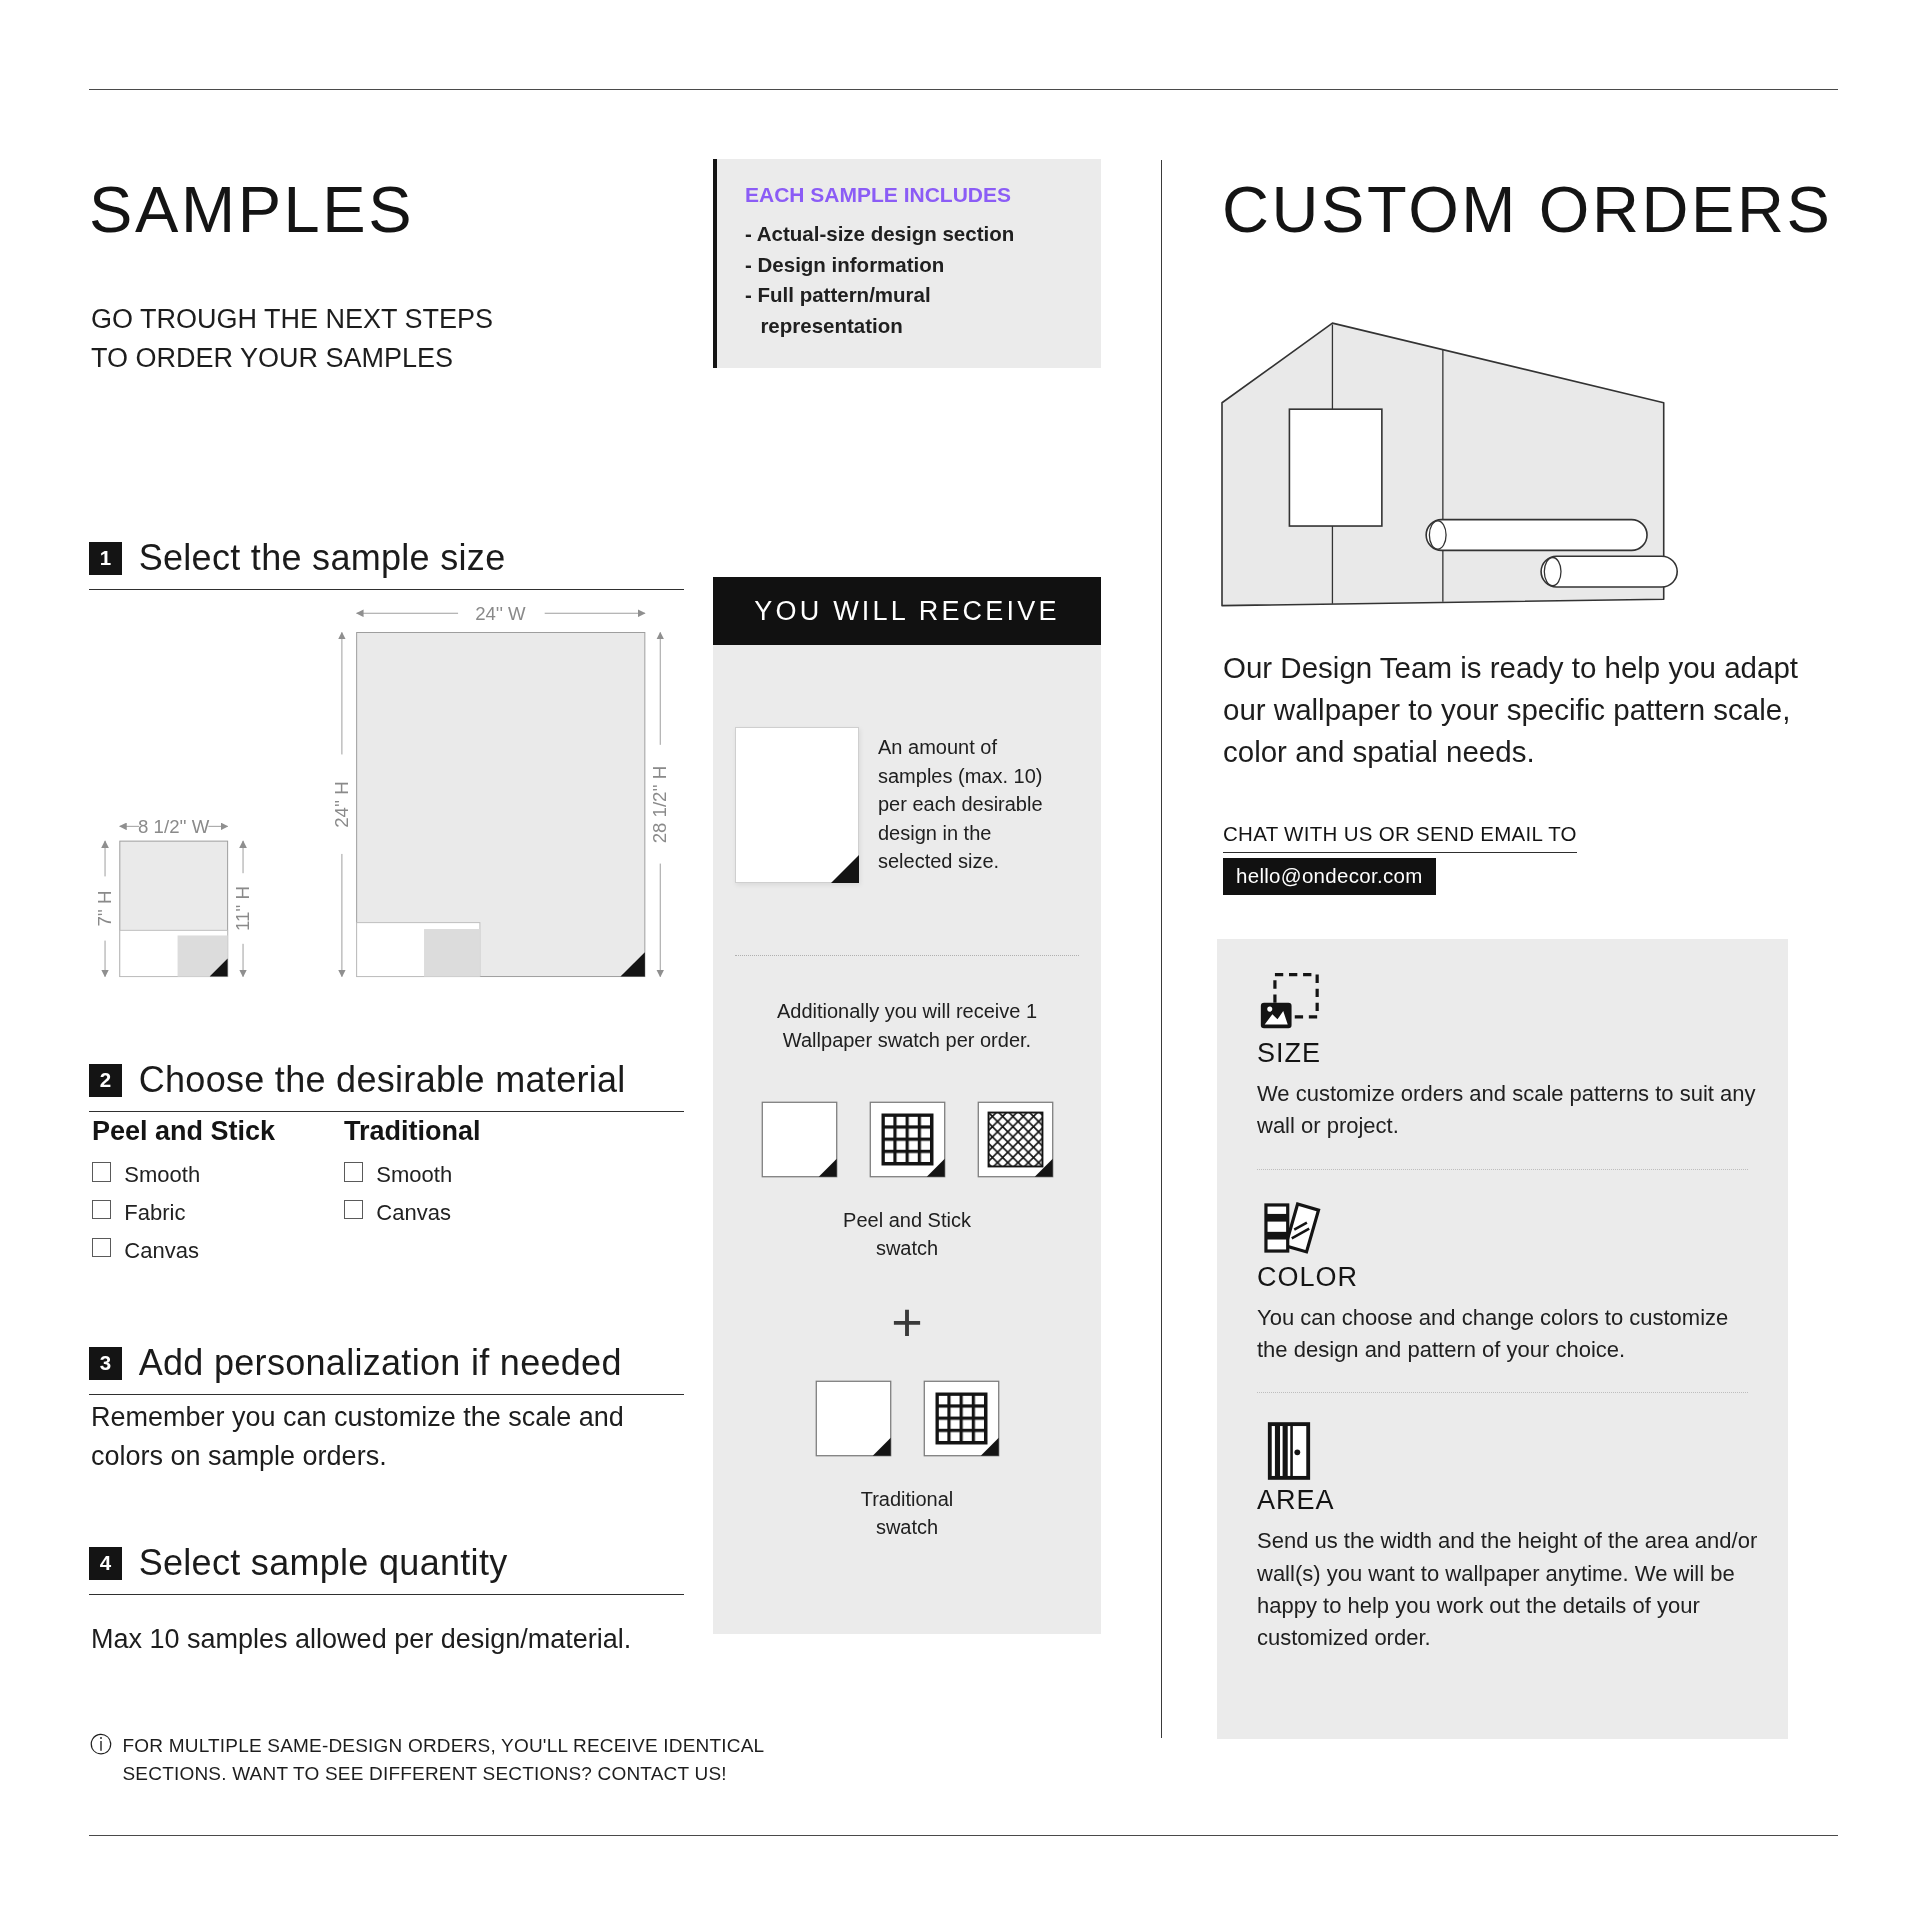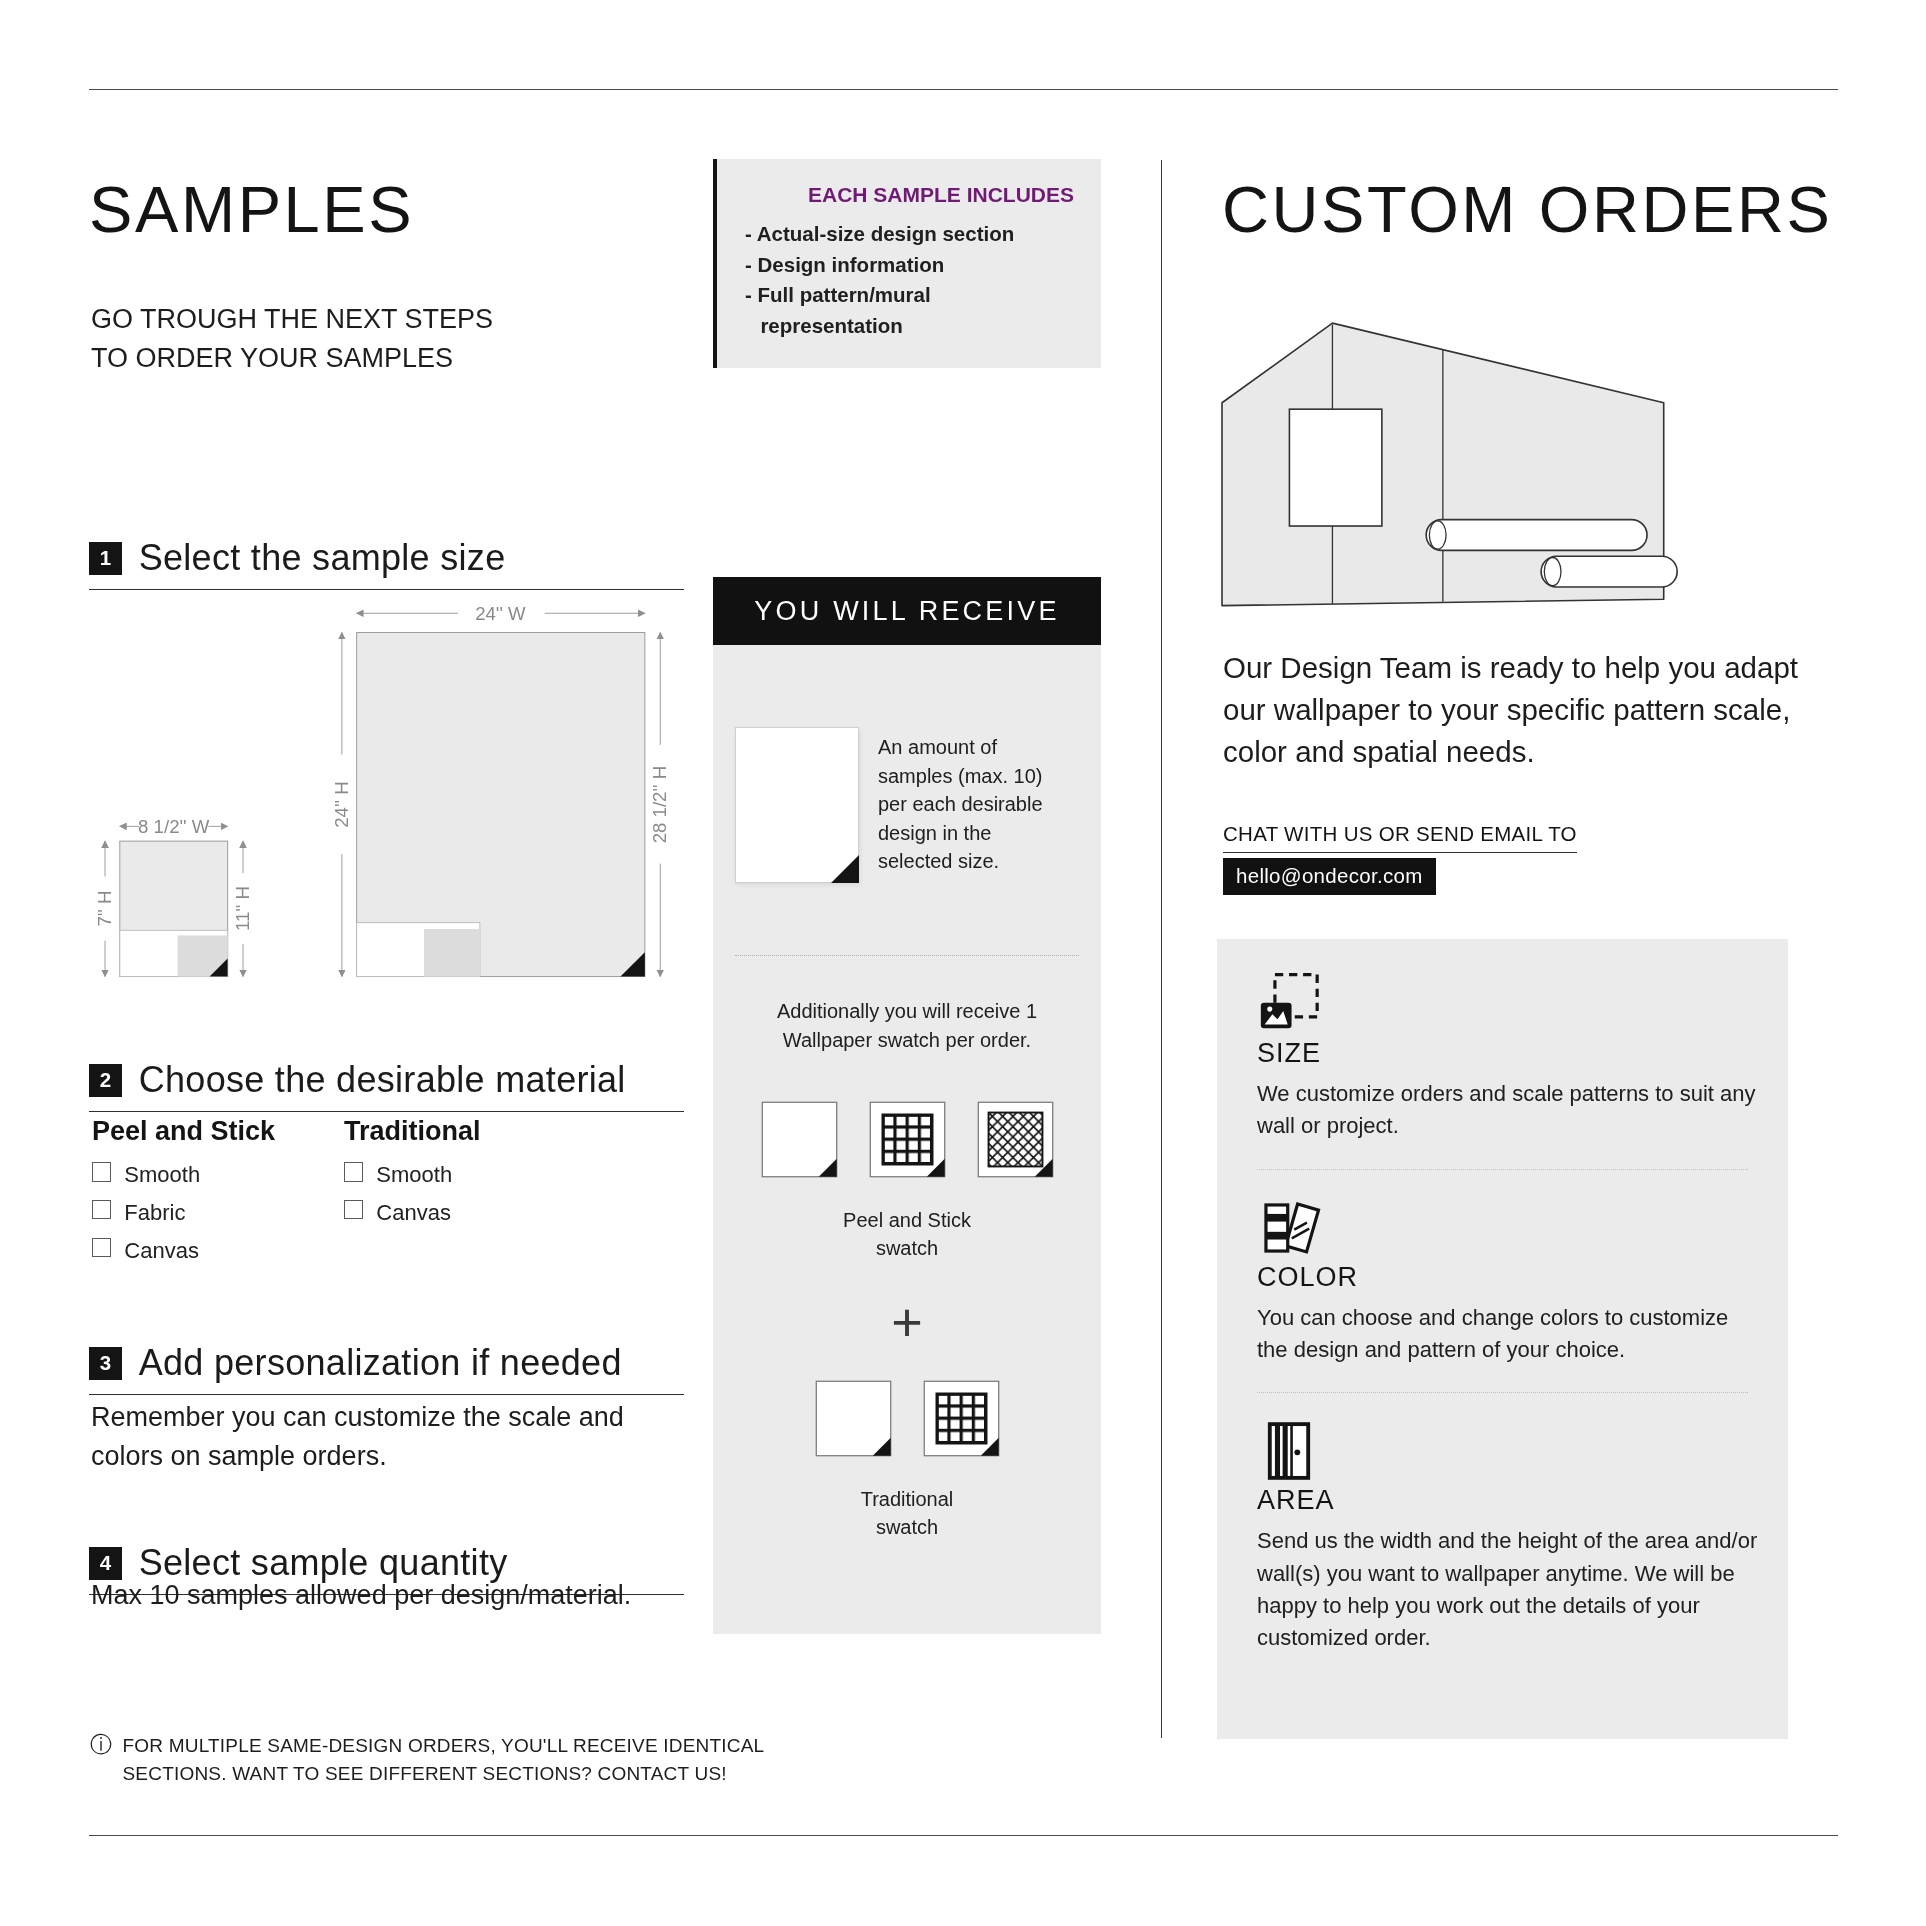--- a/index.html
+++ b/index.html
@@ -7,41 +7,41 @@
   #page{position:absolute;inset:0;width:1926px;height:1926px;overflow:hidden;}
   .rule{position:absolute;left:89px;width:1749px;border-top:1.3px solid #4a4a4a;}
   .rule-top{top:89px;}
   .rule-bottom{top:1835px;}
   .big-title{position:absolute;font-size:65px;font-weight:500;letter-spacing:2.6px;color:#141414;line-height:1.05;}
   .samples-title{left:89px;top:132px;}
   .custom-title{left:1222px;top:132px;}
   .samples-intro{position:absolute;left:91px;top:300px;font-size:27px;line-height:1.45;color:#1d1d1d;}
   
   .includes-box{position:absolute;left:713px;top:159px;width:388px;box-sizing:border-box;background:#ebebeb;border-left:4.5px solid #141414;padding:24.4px 27px 26px 28px;}
-  .includes-title{font-size:21px;font-weight:bold;margin-bottom:11.6px;color:#701a75;text-align:right;}
+  .includes-title{font-size:21px;font-weight:bold;margin-bottom:11.6px;color:#8b5cf6;}
   .includes-item{font-size:20.5px;line-height:1.5;color:#202020;padding-left:15.4px;text-indent:-15.4px;font-weight:bold;}
   
   .step{position:absolute;left:89px;width:595px;display:flex;align-items:center;gap:16.7px;padding-bottom:10.3px;border-bottom:1.3px solid #2f2f2f;}
   .step-num{width:33px;height:33px;background:#141414;color:#ffffff;font-size:20.5px;font-weight:bold;display:flex;align-items:center;justify-content:center;flex:none;}
   .step-label{font-size:36px;color:#1b1b1b;letter-spacing:0.3px;}
   .step1{top:537px;} .step2{top:1059px;} .step3{top:1342px;} .step4{top:1542px;}
   .diagram-svg{position:absolute;left:89px;top:594px;overflow:visible;}
   svg{overflow:visible;}
   svg text{font-family:"Liberation Sans",sans-serif;}
   .dim-text{fill:#8a8a8a;font-size:29px;}
   
   .materials{position:absolute;left:92px;top:1116px;display:flex;width:565px;}
   .mat-col{width:252px;}
   .mat-col.second{width:auto;}
   .mat-title{font-size:27px;font-weight:bold;margin-bottom:15.4px;color:#141414;}
   .mat-option{font-size:22px;margin-bottom:11.6px;display:flex;align-items:flex-start;color:#222;}
   .cb{display:inline-block;width:17.3px;height:17.3px;border:1.9px solid #5a5a5a;margin-right:13px;flex:none;background:#fff;}
   .body-text{position:absolute;font-size:27px;line-height:1.45;color:#1d1d1d;}
   .step3-text{left:91px;top:1398px;width:578px;}
-  .step4-text{left:91px;top:1576px;width:604px;}
+  .step4-text{left:91px;top:1620px;width:604px;}
   .footnote{position:absolute;left:90px;top:1732px;width:803px;display:flex;gap:10.3px;font-size:19px;line-height:1.45;color:#1d1d1d;letter-spacing:0.2px;}
   .info-glyph{font-size:22px;line-height:1.2;}
   
   .receive-bar{position:absolute;left:713px;top:577px;width:388px;height:68px;background:#111111;color:#ffffff;display:flex;align-items:center;justify-content:center;font-size:27px;letter-spacing:3.2px;}
   .receive-panel{position:absolute;left:713px;top:645px;width:388px;height:989px;background:#ebebeb;box-sizing:border-box;padding:0 22px;}
   .sample-row{display:flex;gap:19px;padding-top:82px;align-items:flex-start;}
   .page-card{width:122px;height:154px;background:#ffffff;border:0.6px solid #cfcfcf;position:relative;flex:none;box-shadow:1.3px 1.9px 5.1px rgba(0,0,0,0.08);}
   .page-card::after{content:"";position:absolute;right:-0.6px;bottom:-0.6px;border-style:solid;border-width:0 0 28px 28px;border-color:transparent transparent #141414 transparent;}
   .sample-row-text{font-size:20px;line-height:1.42;color:#202020;width:193px;padding-top:6.4px;}
   .dotted{border-top:1.9px dotted #b0b0b0;margin-top:72px;}

